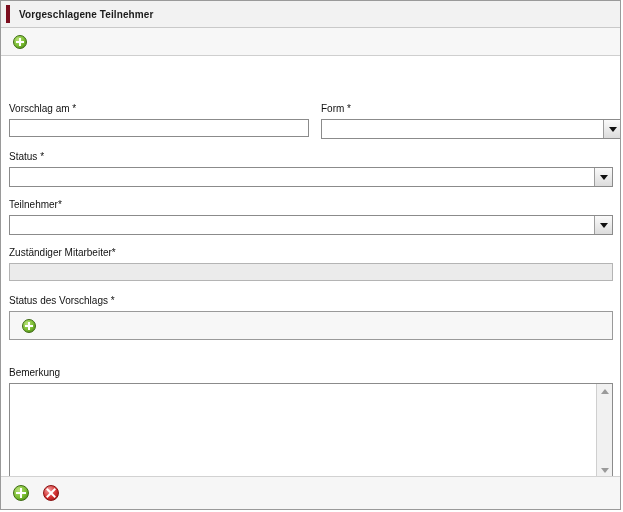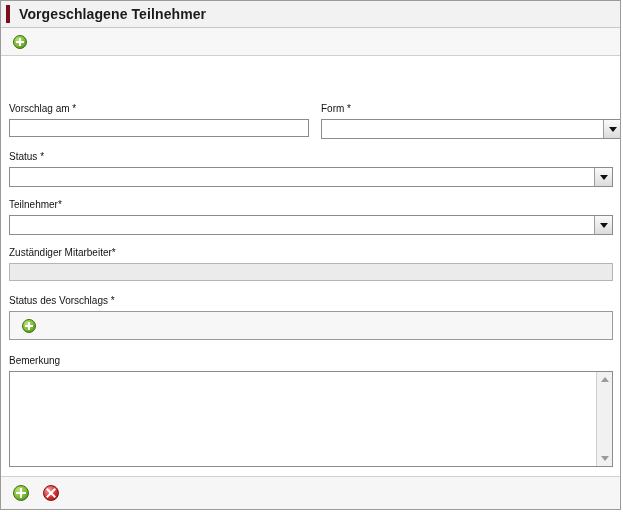--- a/index.html
+++ b/index.html
@@ -31,21 +31,21 @@
     box-sizing: border-box;
   }
   .title-accent {
     width: 4px;
     height: 18px;
     background: #7b0d1e;
     margin-left: 5px;
     margin-right: 9px;
   }
   .title-text {
-    font-size: 14px;
+    font-size: 10px;
     font-weight: bold;
     color: #1b1b1b;
     letter-spacing: 0.1px;
   }
   
   .toolbar {
     height: 28px;
     background: #f7f7f7;
     border-bottom: 1px solid #cfcfcf;
     display: flex;
@@ -313,21 +313,21 @@
       <div class="listbox" style="width:604px; height:29px;">
         <span class="icon-add"></span>
       </div>
     </div>
 
     <div class="field" style="left:8px; top:188px; width:604px;">
       <label class="lbl">Zuständiger Mitarbeiter*</label>
       <input class="txt readonly" style="width: 604px;" type="text" readonly="" value="">
     </div>
 
-    <div class="field" style="left:8px; top:296px; width:604px;">
+    <div class="field" style="left:8px; top:308px; width:604px;">
       <label class="lbl">Bemerkung</label>
       <div class="ta-wrap" style="width:604px; height:96px;">
         <textarea placeholder="" style=""></textarea>
         <div class="vscroll">
           <div class="arrow up">
               <i></i>
             </div>
           <div class="arrow down">
               <i></i>
             </div>

